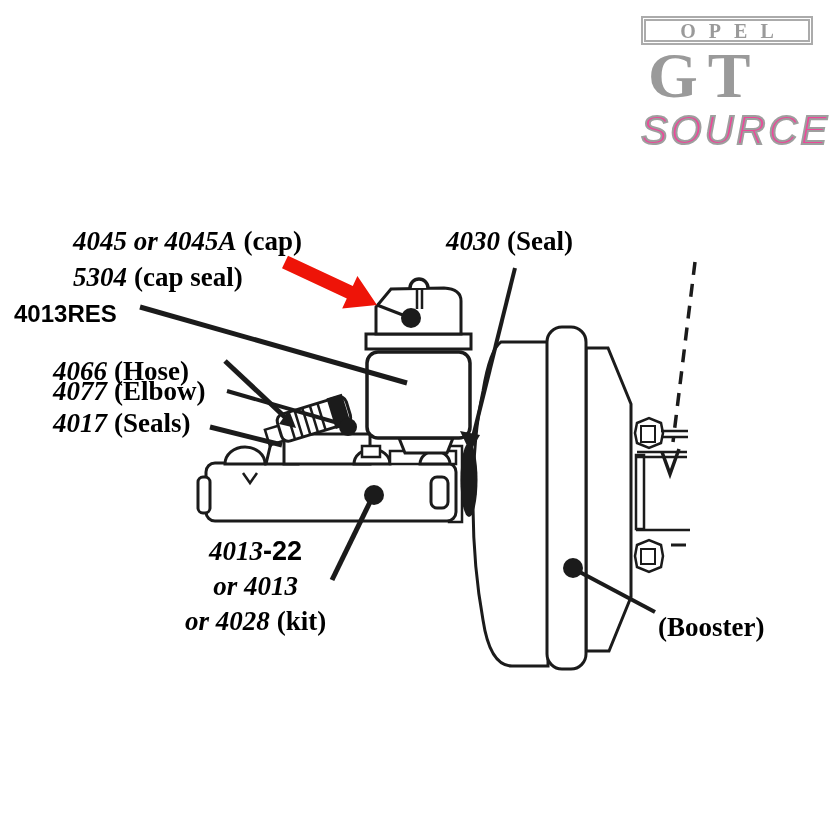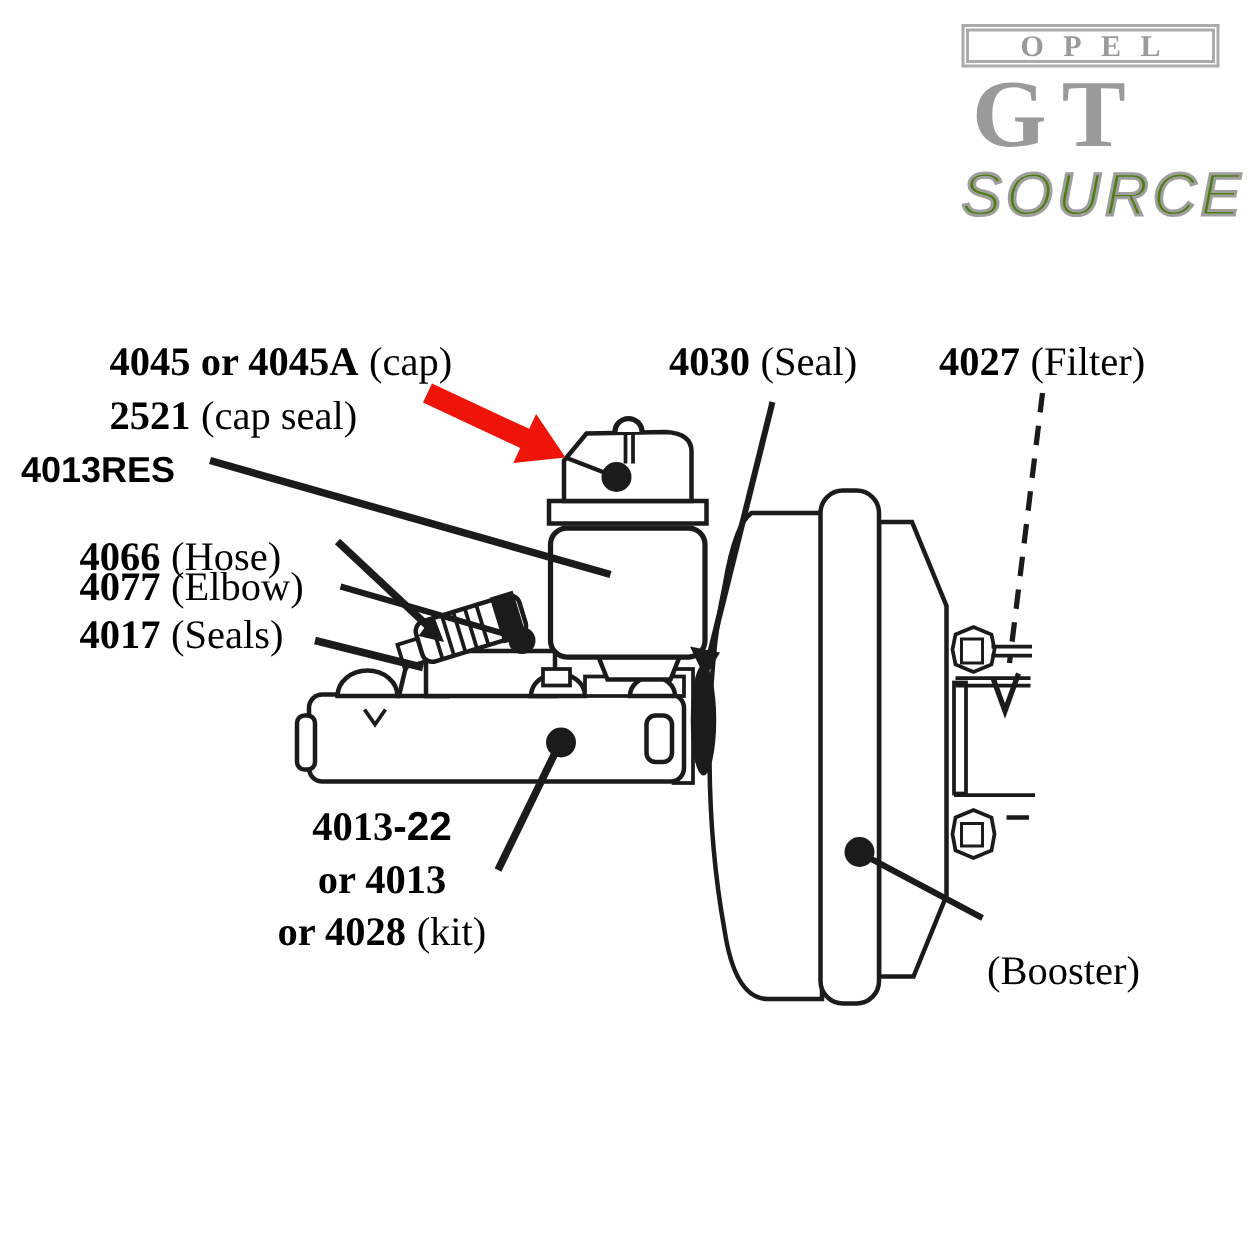--- a/index.html
+++ b/index.html
@@ -9,35 +9,35 @@
     --bg:#ffffff;
   }
   html,body{margin:0;padding:0;background:var(--bg);}
   #stage{position:relative;width:840px;height:840px;background:var(--bg);overflow:hidden;
          font-family:"Liberation Serif",serif;color:#000;}
   svg{position:absolute;left:0;top:0;}
   .ln{stroke:var(--ink);fill:none;}
   .wh{stroke:var(--ink);fill:#fff;}
   .blk{fill:var(--ink);stroke:none;}
   .lbl{position:absolute;white-space:nowrap;font-size:27px;line-height:1.15;}
-  .num{font-weight:bold;font-family:"Liberation Serif",serif;}
-  .desc{font-weight:normal;font-family:"Liberation Serif",serif;margin-left:7px;}
+  .num{font-weight:bold;font-family:"Liberation Serif",serif;font-style:italic;}
+  .desc{font-weight:bold;font-family:"Liberation Serif",serif;margin-left:7px;}
   .sansb{font-family:"Liberation Sans",sans-serif;font-weight:bold;}
   .kit-block div{height:35px;}
   
   .opel-box{position:absolute;left:641px;top:16px;width:162px;height:19px;
             border:5px double #ababab;display:flex;align-items:center;justify-content:center;}
   .opel-box span{font-family:"Liberation Serif",serif;font-weight:bold;font-size:20px;
                  color:var(--logo);letter-spacing:13px;text-indent:13px;line-height:1;}
   .gt{position:absolute;left:638px;top:44px;width:180px;text-align:left;
       font-family:"Liberation Serif",serif;font-weight:bold;font-size:64px;line-height:1;
       color:var(--logo);letter-spacing:10px;text-indent:10px;}
   .source{position:absolute;left:633px;top:110px;width:205px;text-align:center;
       font-family:"Liberation Sans",sans-serif;font-style:italic;font-size:40px;line-height:1;
-      color:#4d7c0f;-webkit-text-stroke:2px #9e9e9e;letter-spacing:3px;}
+      color:#ec4899;-webkit-text-stroke:2px #9e9e9e;letter-spacing:3px;}
 </style>
 </head>
 <body>
 
 <div id="stage">
 
   <svg width="840" height="840" viewBox="0 0 840 840">
 
     <g>
       <path class="wh" stroke-width="3" d="M586,348 L608,348 L631,404 L631,597 L609,651 L586,651 Z"></path>
@@ -116,44 +116,41 @@
       <span>OPEL</span>
     </div>
     <div class="gt">GT</div>
     <div class="source">SOURCE</div>
   </div>
 
   <div class="lbl" style="left:73px;top:226px;">
     <span class="num">4045 or 4045A</span><span class="desc">(cap)</span>
   </div>
   <div class="lbl" style="left:73px;top:262px;">
-    <span class="num">2521</span><span class="desc">(cap seal)</span>
+    <span class="num">5304</span><span class="desc">(cap seal)</span>
   </div>
   <div class="lbl sansb" style="left:14px;top:300px;font-size:24px;">
     <span>4013RES</span>
   </div>
   <div class="lbl" style="left:53px;top:356px;">
     <span class="num">4066</span><span class="desc">(Hose)</span>
   </div>
   <div class="lbl" style="left:53px;top:376px;text-align:right;">
     <span class="num">4077</span><span class="desc">(Elbow)</span>
   </div>
   <div class="lbl" style="left:53px;top:408px;">
     <span class="num">4017</span><span class="desc">(Seals)</span>
   </div>
   <div class="lbl" style="left:446px;top:226px;text-align:center;">
     <span class="num">4030</span><span class="desc">(Seal)</span>
   </div>
-  <div class="lbl" style="left:626px;top:226px;">
-    <span class="num">4027</span><span class="desc">(Filter)</span>
-  </div>
 
   <div class="lbl kit-block" style="left:185px;top:536px;text-align:center;">
     <div><span class="num">4013</span><span class="sansb">-22</span></div>
     <div><span class="num">or 4013</span></div>
     <div><span class="num">or 4028</span><span class="desc">(kit)</span></div>
   </div>
 
-  <div class="lbl" style="left:658px;top:612px;margin-top:20px;">
+  <div class="lbl" style="left:658px;top:612px;">
     <span class="desc" style="margin-left:0;">(Booster)</span>
   </div>
 
 </div>
 
 </body></html>

